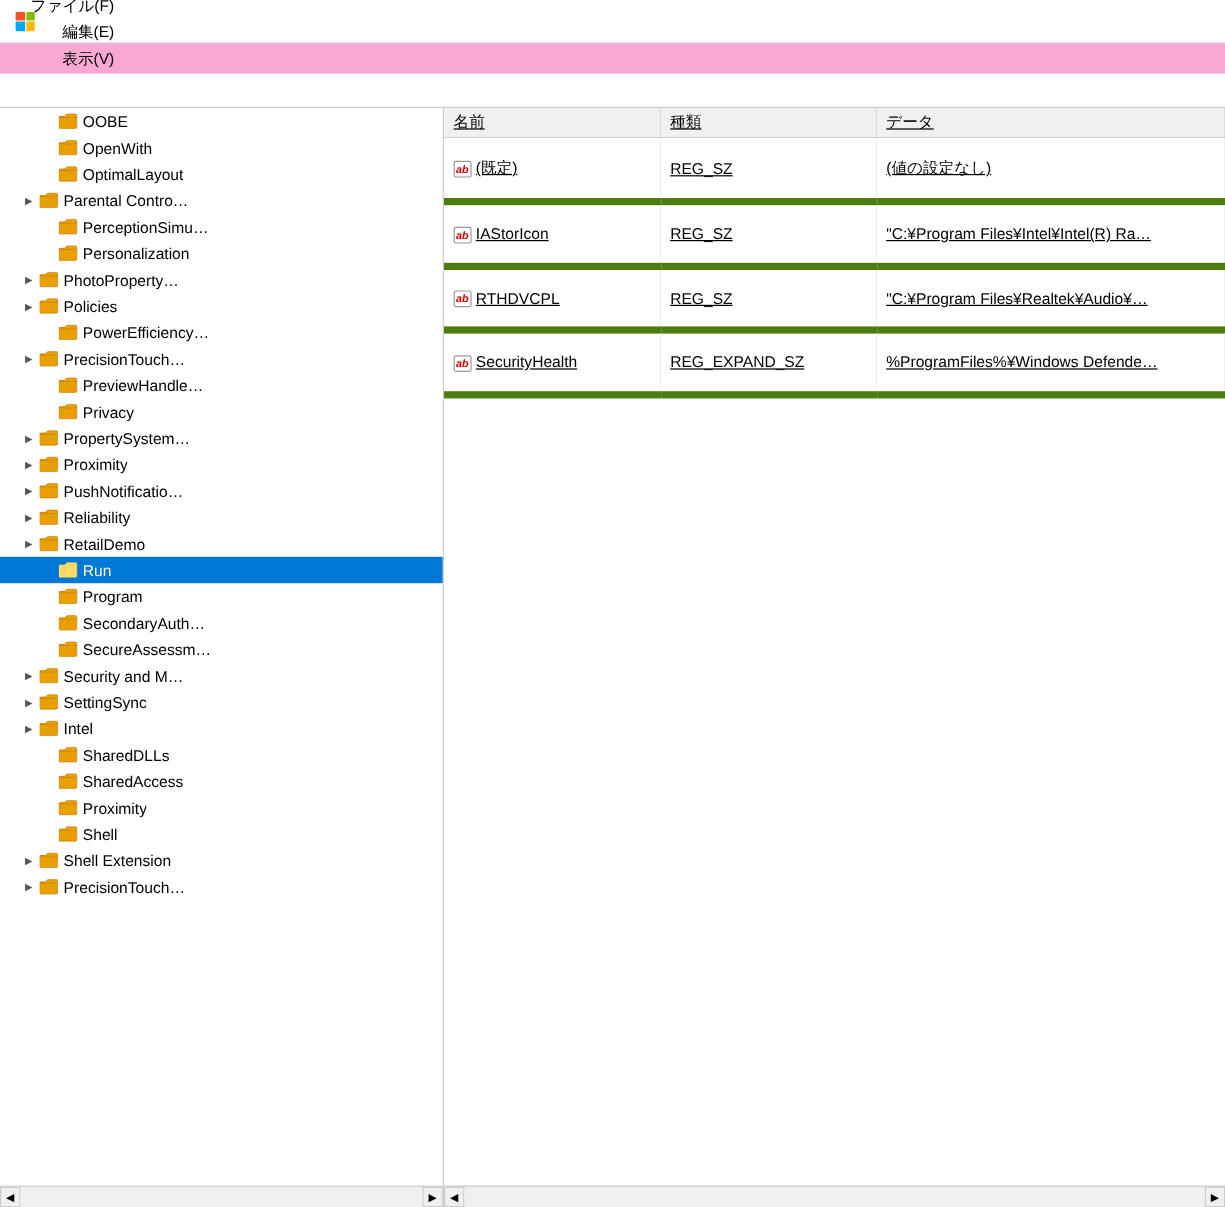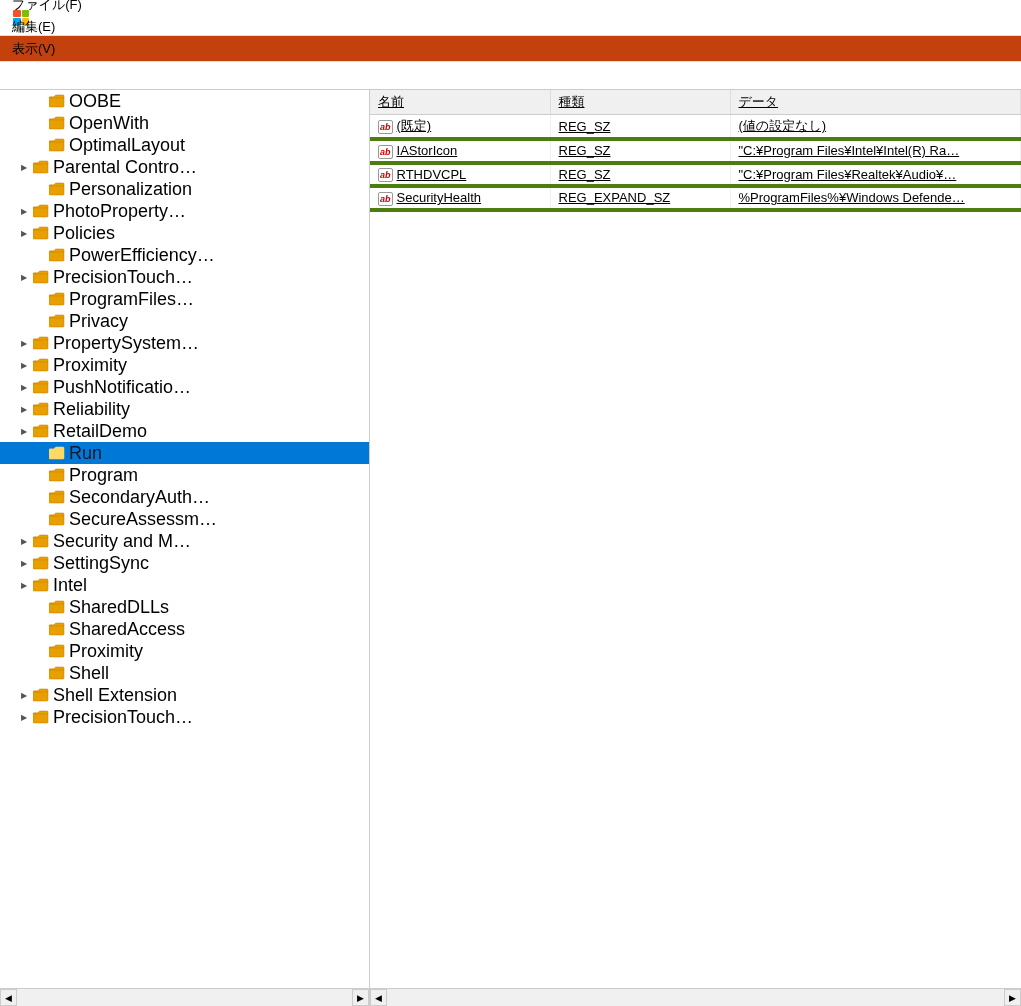--- a/index.html
+++ b/index.html
@@ -69,24 +69,25 @@
       align-items: center;
       justify-content: center;
       font-size: 16px;
       color: #000;
     }
 
     
     .menu-bar {
       display: flex;
       align-items: center;
-      background: #c2410c;
+      background: #f9a8d4;
       padding: 2px 4px;
       height: 26px;
       border-bottom: 1px solid #e0e0e0;
+      text-align: right;
     }
     .menu-item {
       padding: 2px 8px;
       cursor: pointer;
       font-size: 13px;
       color: #000;
     }
 
     
     .address-bar {
@@ -133,21 +134,21 @@
 
     .tree-item {
       display: flex;
       align-items: center;
       height: 22px;
       padding-left: 0;
       cursor: pointer;
       white-space: nowrap;
       overflow: hidden;
     }
-    .tree-item.selected { background: #0078d7; color: #0f172a; }
+    .tree-item.selected { background: #0078d7; color: #fef9c3; }
     .tree-item.selected .folder-icon { color: #fff; }
 
     .tree-indent { display: inline-block; }
     .tree-expand {
       width: 16px;
       height: 22px;
       display: flex;
       align-items: center;
       justify-content: center;
       font-size: 9px;
@@ -164,21 +165,21 @@
       justify-content: center;
       flex-shrink: 0;
       margin-right: 3px;
     }
     .folder-svg {
       width: 16px;
       height: 14px;
     }
 
     .tree-label {
-      font-size: 18px;
+      font-size: 13px;
       overflow: hidden;
       text-overflow: ellipsis;
     }
 
     
     .right-panel {
       flex: 1;
       background: #ffffff;
       overflow: hidden;
       display: flex;
@@ -203,23 +204,23 @@
       border-right: 1px solid #ddd;
       text-align: left;
       padding: 3px 8px;
       font-weight: normal;
       font-size: 13px;
       height: 24px;
       position: sticky;
       top: 0;
     }
     .reg-table td {
-      border-bottom: 4px solid #4d7c0f;
+      border-bottom: 6px solid #4d7c0f;
       border-right: 1px solid #f0f0f0;
-      padding: 2px 8px;
+      padding: 16px 8px;
       font-size: 13px;
       height: 22px;
       overflow: hidden;
       text-overflow: ellipsis;
       white-space: nowrap;
     }
 
     .col-name { width: 180px; }
     .col-type { width: 180px; }
     .col-data { width: auto; }
@@ -367,20 +368,31 @@
         </div>
         <div class="tree-item">
           <span class="tree-indent" style="width: 32px; display: inline-block;"></span>
           <span class="tree-expand empty"></span>
           <span class="folder-icon">
             <svg class="folder-svg" viewBox="0 0 16 14" xmlns="http://www.w3.org/2000/svg">
     <rect x="0" y="3" width="15" height="10" rx="1" fill="#e8a000" stroke="#c47800" stroke-width="0.5"></rect>
     <path d="M0 4 Q0 3 1 3 L5 3 L6 1.5 Q6.5 1 7.5 1 L14 1 Q15 1 15 2 L15 4 Z" fill="#e8a000" stroke="#c47800" stroke-width="0.5"></path>
   </svg>
           </span>
+          <span class="tree-label">PerceptionSimu…</span>
+        </div>
+        <div class="tree-item">
+          <span class="tree-indent" style="width: 32px; display: inline-block;"></span>
+          <span class="tree-expand empty"></span>
+          <span class="folder-icon">
+            <svg class="folder-svg" viewBox="0 0 16 14" xmlns="http://www.w3.org/2000/svg">
+    <rect x="0" y="3" width="15" height="10" rx="1" fill="#e8a000" stroke="#c47800" stroke-width="0.5"></rect>
+    <path d="M0 4 Q0 3 1 3 L5 3 L6 1.5 Q6.5 1 7.5 1 L14 1 Q15 1 15 2 L15 4 Z" fill="#e8a000" stroke="#c47800" stroke-width="0.5"></path>
+  </svg>
+          </span>
           <span class="tree-label">Personalization</span>
         </div>
         <div class="tree-item">
           <span class="tree-indent" style="width: 16px; display: inline-block;"></span>
           <span class="tree-expand" style="color: rgb(85, 85, 85); font-size: 8px;">▶</span>
           <span class="folder-icon">
             <svg class="folder-svg" viewBox="0 0 16 14" xmlns="http://www.w3.org/2000/svg">
     <rect x="0" y="3" width="15" height="10" rx="1" fill="#e8a000" stroke="#c47800" stroke-width="0.5"></rect>
     <path d="M0 4 Q0 3 1 3 L5 3 L6 1.5 Q6.5 1 7.5 1 L14 1 Q15 1 15 2 L15 4 Z" fill="#e8a000" stroke="#c47800" stroke-width="0.5"></path>
   </svg>
@@ -422,21 +434,21 @@
         </div>
         <div class="tree-item">
           <span class="tree-indent" style="width: 32px; display: inline-block;"></span>
           <span class="tree-expand empty"></span>
           <span class="folder-icon">
             <svg class="folder-svg" viewBox="0 0 16 14" xmlns="http://www.w3.org/2000/svg">
     <rect x="0" y="3" width="15" height="10" rx="1" fill="#e8a000" stroke="#c47800" stroke-width="0.5"></rect>
     <path d="M0 4 Q0 3 1 3 L5 3 L6 1.5 Q6.5 1 7.5 1 L14 1 Q15 1 15 2 L15 4 Z" fill="#e8a000" stroke="#c47800" stroke-width="0.5"></path>
   </svg>
           </span>
-          <span class="tree-label">ProgramFiles…</span>
+          <span class="tree-label">PreviewHandle…</span>
         </div>
         <div class="tree-item">
           <span class="tree-indent" style="width: 32px; display: inline-block;"></span>
           <span class="tree-expand empty"></span>
           <span class="folder-icon">
             <svg class="folder-svg" viewBox="0 0 16 14" xmlns="http://www.w3.org/2000/svg">
     <rect x="0" y="3" width="15" height="10" rx="1" fill="#e8a000" stroke="#c47800" stroke-width="0.5"></rect>
     <path d="M0 4 Q0 3 1 3 L5 3 L6 1.5 Q6.5 1 7.5 1 L14 1 Q15 1 15 2 L15 4 Z" fill="#e8a000" stroke="#c47800" stroke-width="0.5"></path>
   </svg>
           </span>

